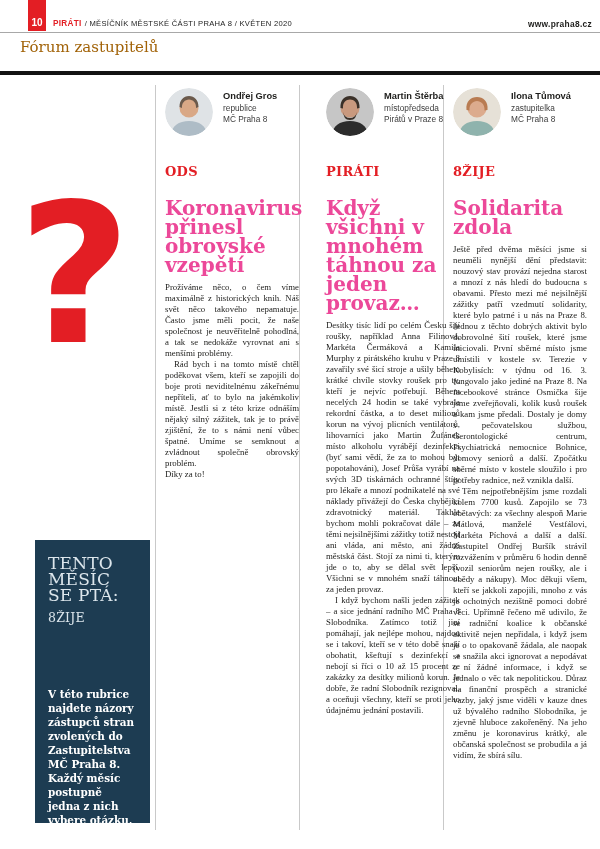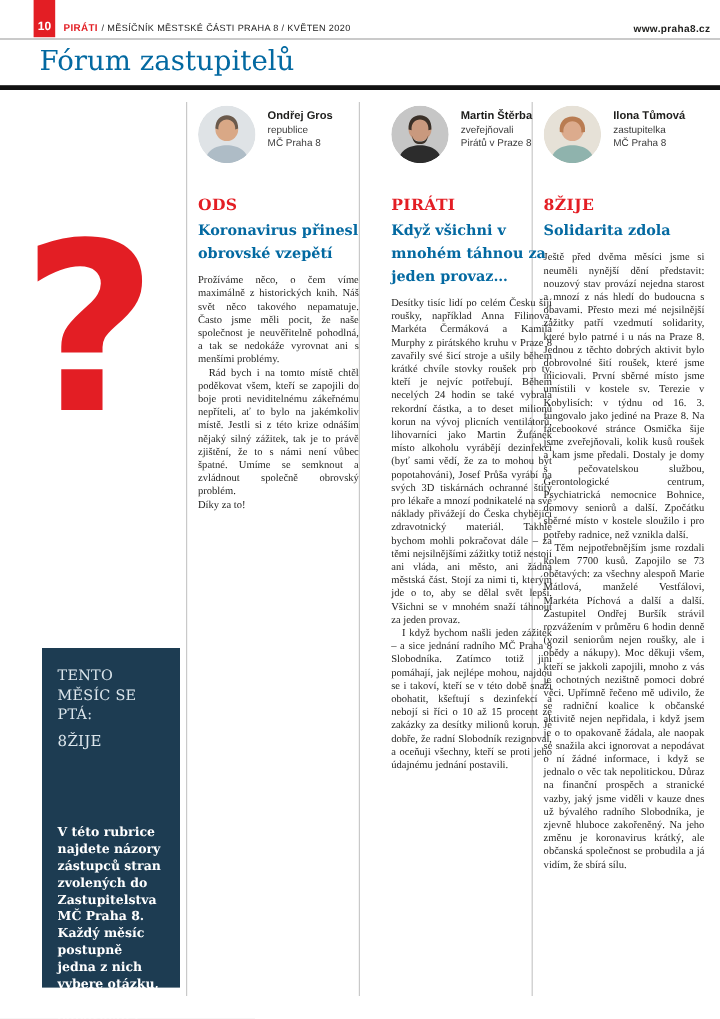--- a/index.html
+++ b/index.html
@@ -15,62 +15,62 @@
     background:#e31e24; display:flex; align-items:flex-end; justify-content:center;
     padding-bottom:3px;
   }
   .page-tab span { color:#fff; font-family:"Liberation Sans",sans-serif; font-weight:bold; font-size:10px; }
   .masthead { position:absolute; left:53px; top:19px; right:8px; white-space:nowrap;
     font-family:"Liberation Sans",sans-serif; font-size:7.6px; letter-spacing:.3px; color:#222; }
   .masthead .mag { color:#e31e24; font-weight:bold; font-size:8.2px; margin-right:3px; }
   .masthead .site { position:absolute; right:0; top:0; font-weight:bold; font-size:8.4px; color:#1d1d1b;margin-left:40px; }
   .rule-thin { position:absolute; left:0; right:0; top:32px; height:1px; background:#a8a8a8; }
   .section-title {
-    position:absolute; left:33px; top:38px;
-    font-family:"DejaVu Serif", serif; font-weight:400; font-size:23px; color:#0369a1;
+    position:absolute; left:20px; top:38px;
+    font-family:"DejaVu Serif", serif; font-weight:400; font-size:15px; color:#a16207;
   }
   .rule-thick { position:absolute; left:0; right:0; top:71px; height:4px; background:#121212; }
 
   
   .q-col { position:absolute; left:36px; top:86px; width:116px; }
   .q-title {
     font-family:"DejaVu Serif", serif; font-weight:bold;
     font-size:15.5px; line-height:19.5px; color:#1d1d1b;
   }
   .q-mark {
     position:absolute; left:18px; top:195px;
     font-family:"DejaVu Sans", sans-serif; font-weight:bold;
     font-size:195px; line-height:160px; color:#e31e24;
   }
   .infobox {
     position:absolute; left:35px; top:540px; width:115px; height:283px;
     background:#1d3c52; color:#ffffff; padding:15px 13px;
     font-family:"DejaVu Serif", serif;
   }
-  .infobox .ib-kicker { font-size:12px; line-height:16px; color:#dce6ec; letter-spacing:.2px; }
+  .infobox .ib-kicker { font-size:17px; line-height:16px; color:#dce6ec; letter-spacing:.2px; }
   .infobox .ib-party  { font-size:12.5px; margin-top:7px; color:#dce6ec; letter-spacing:.2px; }
   .infobox .ib-body   { margin-top:62px; font-weight:bold; font-size:10.4px; line-height:14px; color:#fff; }
 
   
   .vsep { position:absolute; top:85px; height:745px; width:1px; background:#c9c9c9; }
 
   
   .col { position:absolute; top:88px; width:134px; }
   .person { display:flex; height:56px; }
   .avatar { width:48px; height:48px; border-radius:50%; flex:0 0 48px; }
   .pinfo { margin-left:10px; padding-top:3px; font-family:"Liberation Sans",sans-serif; }
   .pname { font-weight:bold; font-size:9.3px; color:#1d1d1b; margin-bottom:2px; }
   .prole, .porg { font-size:8.3px; line-height:10.5px; color:#3c3c3c; }
   .party {
     margin-top:20px; font-family:"DejaVu Serif",serif; font-weight:bold;
     font-size:13px; color:#e31e24; letter-spacing:.3px;
   }
   .headline {
-    margin-top:4px; font-family:"DejaVu Serif",serif; font-weight:bold;
-    font-size:12px; line-height:19px; color:#0369a1;
+    margin-top:20px; font-family:"DejaVu Serif",serif; font-weight:bold;
+    font-size:20px; line-height:19px; color:#ec4899;
   }
   .col-body { margin-top:7px; font-size:8.8px; line-height:11px; text-align:justify; hyphens:auto; }
   .col-body p { text-indent:9px; }
   .col-body p:first-child, .col-body p.noindent { text-indent:0; }
 </style>
 </head>
 <body>
 
 <div class="page">
 
@@ -138,21 +138,21 @@
         <g clip-path="url(#cp2)">
           <rect width="48" height="48" fill="#c6c6c6"></rect>
           <path d="M6 48c0-10 8-15 18-15s18 5 18 15z" fill="#2c2c2c"></path>
           <circle cx="24" cy="20" r="9.5" fill="#c9997e"></circle>
           <path d="M14.5 20c-.5-8 4-12 9.5-12s10 4 9.5 12l-2.5.5c.5-6-3-9-7-9s-7.5 3-7 9z" fill="#3a3028"></path>
           <path d="M17 24c1 4 3.5 6 7 6s6-2 7-6c-1 5-2 8-7 8s-6-3-7-8z" fill="#3a3028"></path>
         </g>
       </svg>
       <div class="pinfo">
         <div class="pname">Martin Štěrba</div>
-        <div class="prole">zveřejňovali</div>
+        <div class="prole">místopředseda</div>
         <div class="porg">Pirátů v Praze 8</div>
       </div>
     </div>
     <div class="party">PIRÁTI</div>
     <h3 class="headline">Když všichni v mnohém táhnou za jeden provaz…</h3>
     <div class="col-body">
       <p>Desítky tisíc lidí po celém Česku šijí roušky, například Anna Filinová, Markéta Čermáková a Kamila Murphy z pirátského kruhu v Praze 8 zavařily své šicí stroje a ušily během krátké chvíle stovky roušek pro ty, kteří je nejvíc potřebují. Během necelých 24 hodin se také vybrala rekordní částka, a to deset milionů korun na vývoj plicních ventilátorů, lihovarníci jako Martin Žufánek místo alkoholu vyrábějí dezinfekci (byť sami vědí, že za to mohou být popotahováni), Josef Průša vyrábí na svých 3D tiskárnách ochranné štíty pro lékaře a mnozí podnikatelé na své náklady přivážejí do Česka chybějící zdravotnický materiál. Takhle bychom mohli pokračovat dále – za těmi nejsilnějšími zážitky totiž nestojí ani vláda, ani město, ani žádná městská část. Stojí za nimi ti, kterým jde o to, aby se dělal svět lepší. Všichni se v mnohém snaží táhnout za jeden provaz.</p>
       <p>I když bychom našli jeden zážitek – a sice jednání radního MČ Praha 8 Slobodníka. Zatímco totiž jiní pomáhají, jak nejlépe mohou, najdou se i takoví, kteří se v této době snaží obohatit, kšeftují s dezinfekcí a nebojí si říci o 10 až 15 procent ze zakázky za desítky milionů korun. Je dobře, že radní Slobodník rezignoval, a oceňuji všechny, kteří se proti jeho údajnému jednání postavili.</p>
     </div>
   </section>

